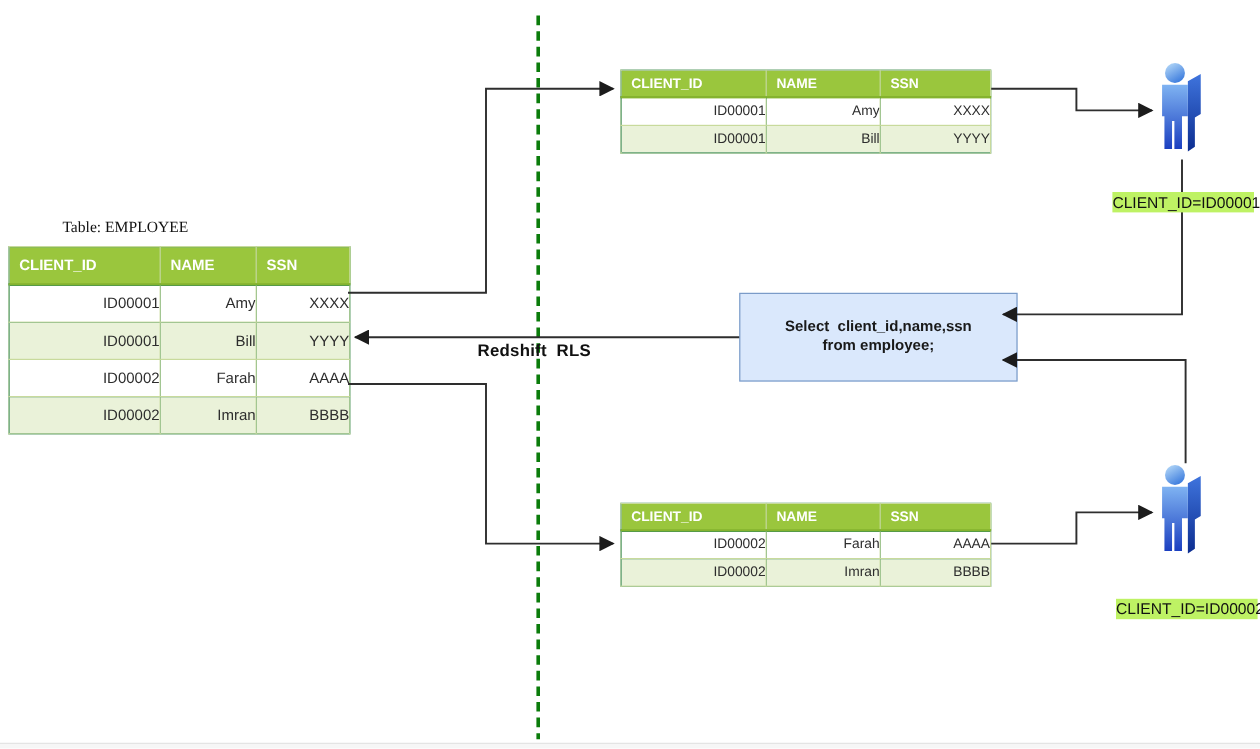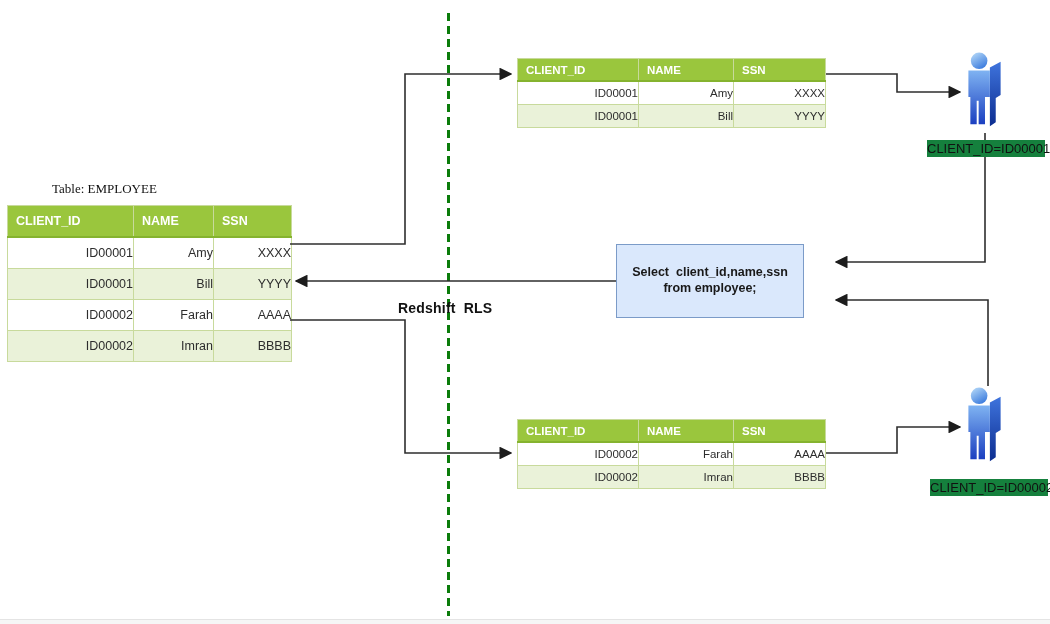--- a/index.html
+++ b/index.html
@@ -24,28 +24,28 @@
   table.dtable tbody tr:nth-child(even) td{background:var(--row-alt-green);}
   table.big{font-size:12.5px;}
   table.big th{height:30px;font-size:12.5px;}
   table.big td{height:30px;}
   table.small{font-size:11.5px;}
   table.small th{height:21px;font-size:11.5px;}
   table.small td{height:22px;}
 
   
   .plain-label{position:absolute;color:#111111;font-size:13px;z-index:8;}
-  .user-label{position:absolute;color:#111111;font-size:13px;z-index:8;background:#15803d;
-    text-align:center;padding:1px 0;}
+  .user-label{position:absolute;color:#111111;font-size:13px;z-index:8;background:#bef264;
+    text-align:center;padding:1px 0;margin-top:20px;}
   .rls-label{position:absolute;color:#111111;font-size:14px;font-weight:bold;z-index:8;
-    white-space:pre;letter-spacing:.2px;margin-top:16px;}
+    white-space:pre;letter-spacing:.2px;}
 
   
   .query-box{
-    position:absolute;left:616px;top:244px;width:188px;height:74px;
+    position:absolute;left:616px;top:244px;width:232px;height:74px;
     background:var(--box-fill);border:1px solid var(--box-border);
     display:flex;align-items:center;justify-content:center;text-align:center;
     font-size:12.5px;font-weight:bold;color:#191919;white-space:pre-wrap;line-height:1.25;
     z-index:2;box-sizing:border-box;
   }
 
   .person{position:absolute;width:46px;height:82px;z-index:4;}
   .bottom-strip{position:absolute;left:0;top:619px;width:1050px;height:5px;
     background:#f6f6f6;border-top:1px solid #e4e4e4;z-index:1;box-sizing:border-box;}
 </style>

